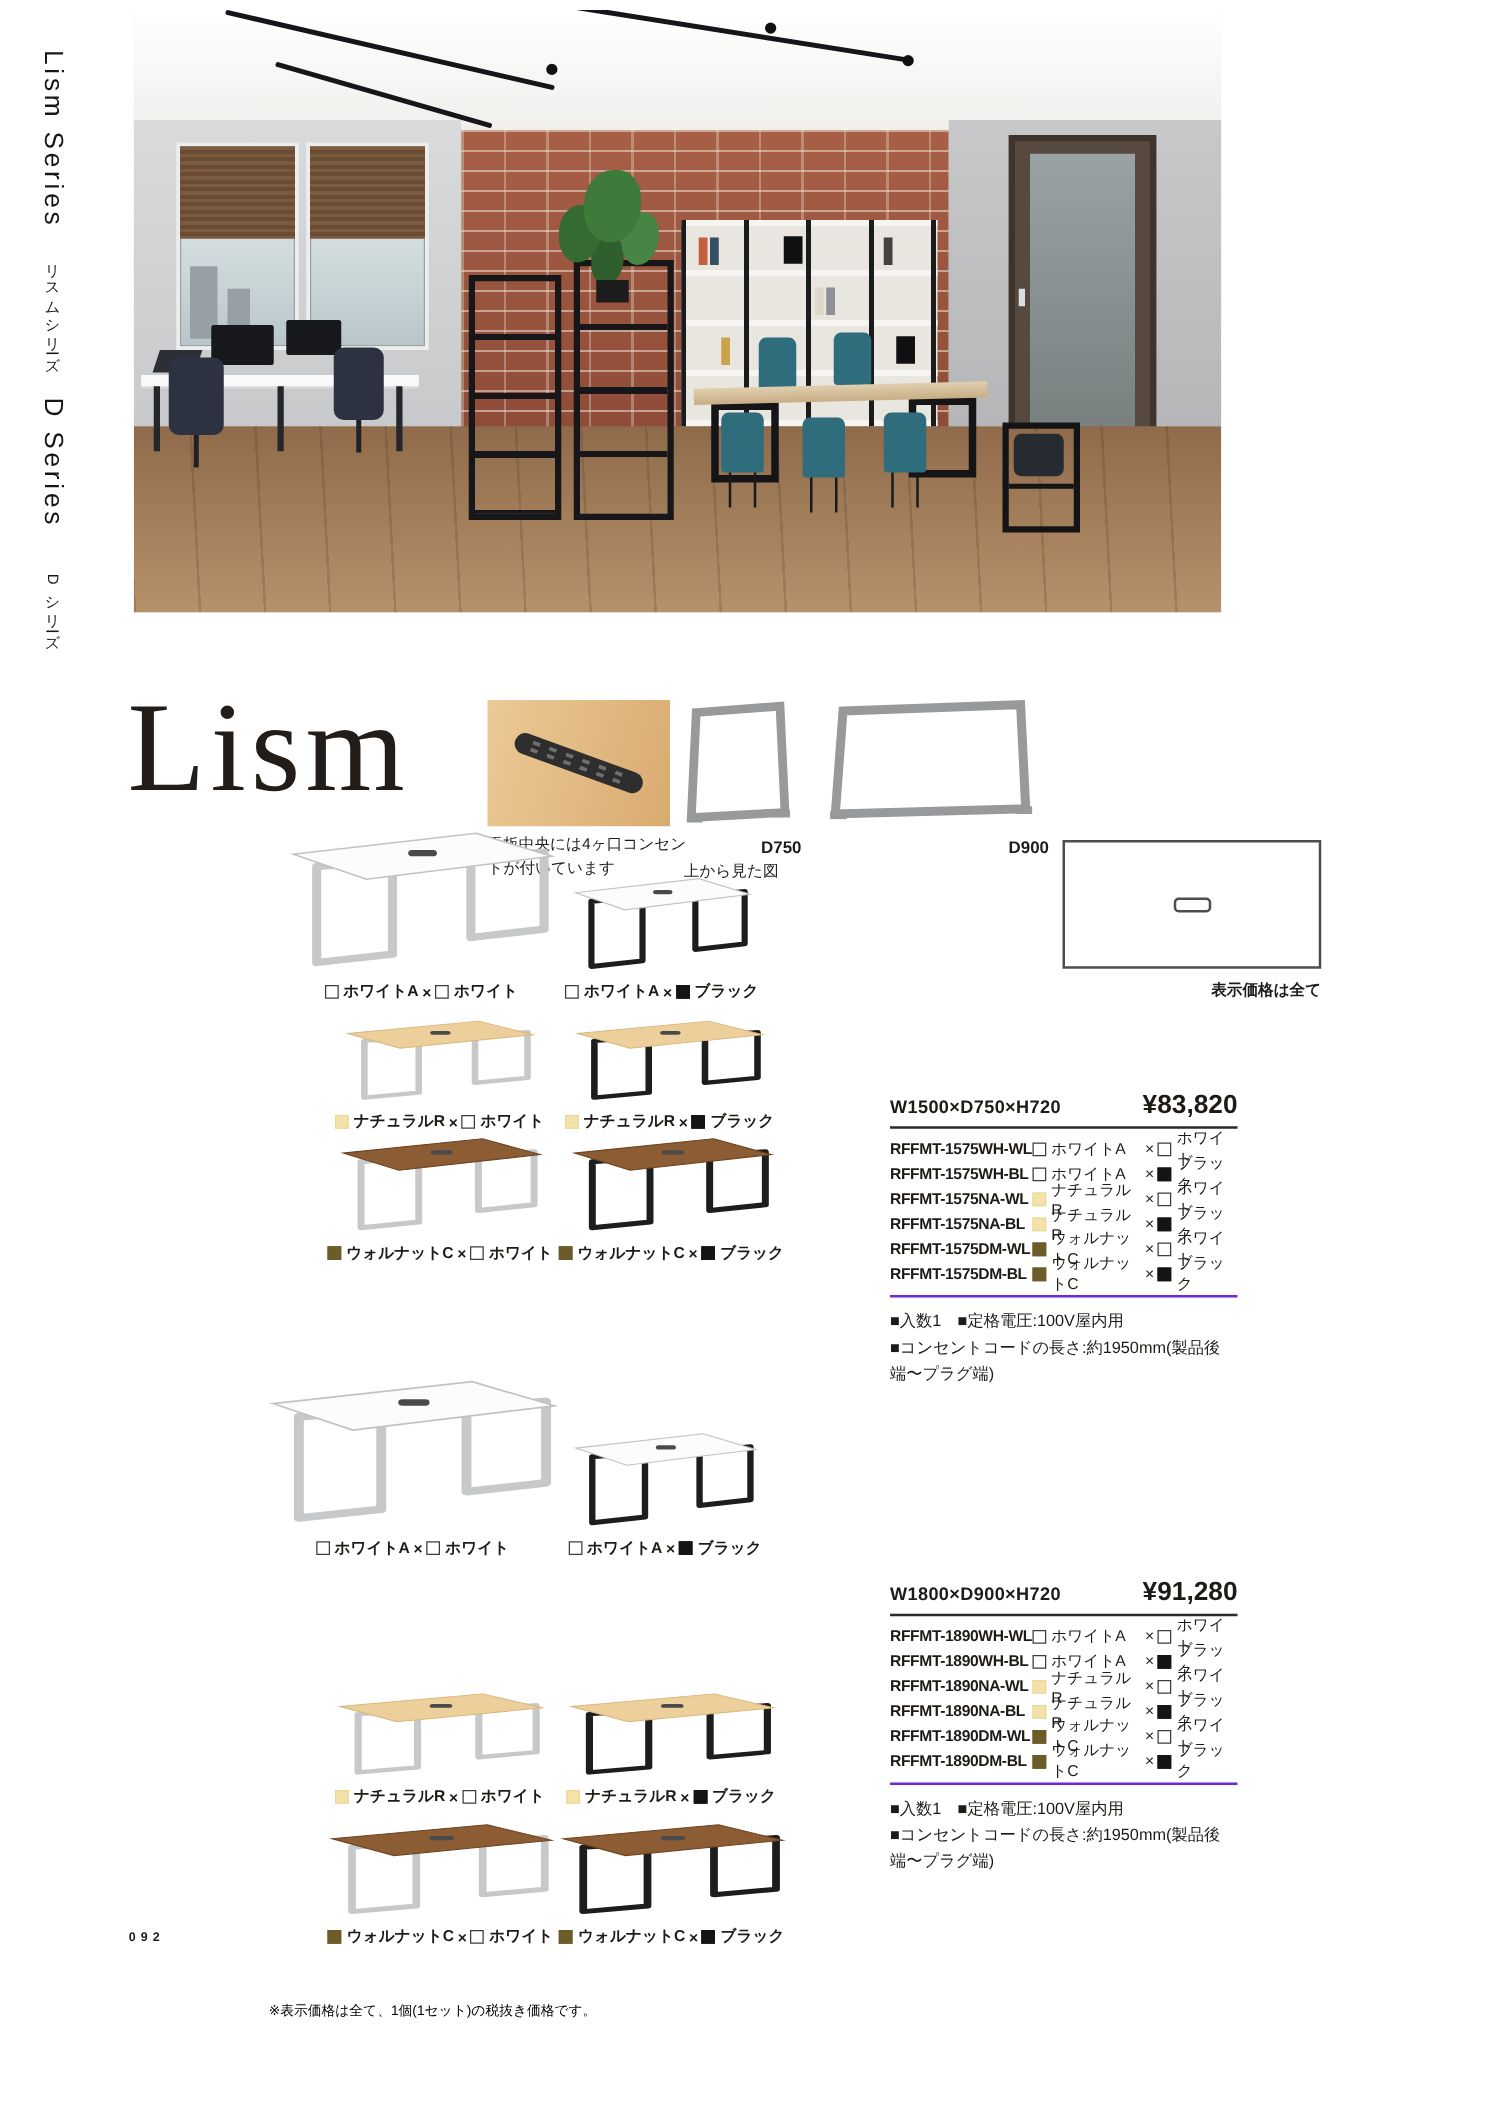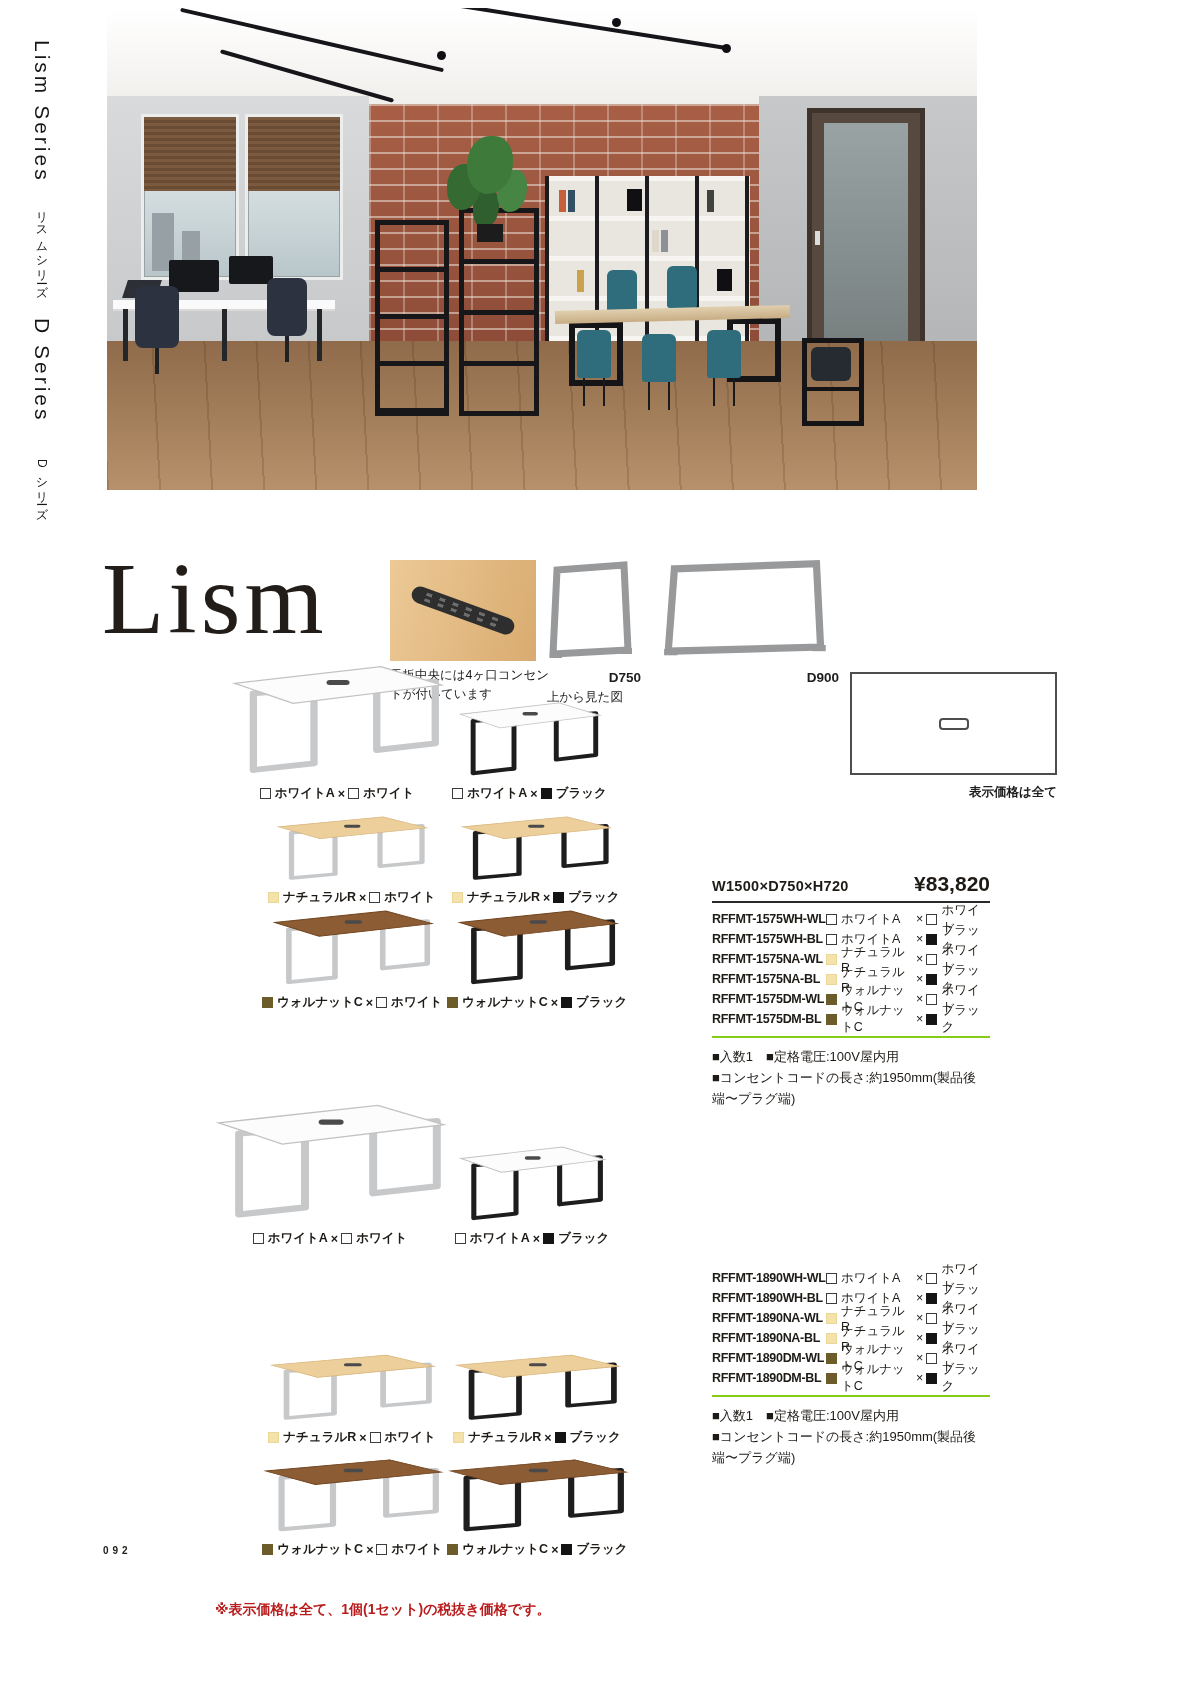--- a/index.html
+++ b/index.html
@@ -100,21 +100,21 @@
 
   
   .ptitle{position:absolute;left:712px;top:815px;font-size:19px;font-weight:700;line-height:25px;
           letter-spacing:.5px;color:#e6336f}
 
   
   .panel{position:absolute;width:278px}
   .size-row{display:flex;justify-content:space-between;align-items:baseline;padding-bottom:5px;border-bottom:2px solid #2a2a2a}
   .size{font-size:14.5px;font-weight:600;letter-spacing:.3px}
   .price{font-size:21px;font-weight:700}
-  .models{padding:6px 0 7px;border-bottom:2px solid #84cc16}
+  .models{padding:6px 0 7px;border-bottom:2px solid #6d28d9}
   .model-row{display:flex;align-items:center;height:20px;font-size:12.5px}
   .m-code{width:120px;font-weight:700;letter-spacing:-.3px}
   .sw{width:11px;height:11px;display:inline-block;margin-right:4px;flex:none;box-sizing:border-box}
   .sw-white{background:#fff;border:1.5px solid #3c3c3c}
   .sw-black{background:#141414;border:1.5px solid #141414}
   .sw-natural{background:#f3e3ab;border:1.5px solid #ecd796}
   .sw-walnut{background:#6b5c2a;border:1.5px solid #6b5c2a}
   .m-top{width:76px}
   .fx{margin:0 3px}
   .notes{margin-top:9px;font-size:13px;line-height:1.6;font-weight:500}
@@ -128,21 +128,21 @@
   .leg-white .leg{stroke:#c6c8ca}
   .leg-black .leg{stroke:#1d1d1d}
   .ttop{stroke-width:1.5}
   .top-white .ttop{fill:#fcfcfc;stroke:#c2c2c2}
   .top-natural .ttop{fill:#eccf9b;stroke:#d9b67c}
   .top-walnut .ttop{fill:#8c5c34;stroke:#70441f}
   .slot{fill:#4a4a4a}
 
   
   .pageno{position:absolute;left:103px;top:1545px;font-size:10px;font-weight:700;letter-spacing:4px}
-  .fnotes{position:absolute;left:215px;top:1596px;font-size:14px;font-weight:700;line-height:26px;color:#b91c1c}
+  .fnotes{position:absolute;left:215px;top:1596px;font-size:11px;font-weight:400;line-height:26px;color:#000000}
 </style>
 </head>
 <body>
 
 <div class="page">
 
   <div class="sidebar">
     <span class="sb-en">Lism Series</span>
     <span class="sb-ja gap16">リスムシリーズ</span>
     <span class="sb-en gap22">D Series</span>
@@ -495,20 +495,24 @@
     <div class="fig-label">
       <span class="sw sw-walnut"></span>
         <span>ウォルナットC</span>
       <span class="fx">×</span>
       <span class="sw sw-black"></span>
         <span>ブラック</span>
     </div>
   </div>
 
   <div class="panel" style="left:712px;top:1262px">
+    <div class="size-row">
+      <span class="size">W1800×D900×H720</span>
+      <span class="price">¥91,280</span>
+    </div>
     <div class="models">
       <div class="model-row">
           <span class="m-code">RFFMT-1890WH-WL</span>
           <span class="sw sw-white"></span>
           <span class="m-top">ホワイトA</span>
           <span class="fx">×</span>
           <span class="sw sw-white"></span>
           <span>ホワイト</span>
         </div>
       <div class="model-row">

